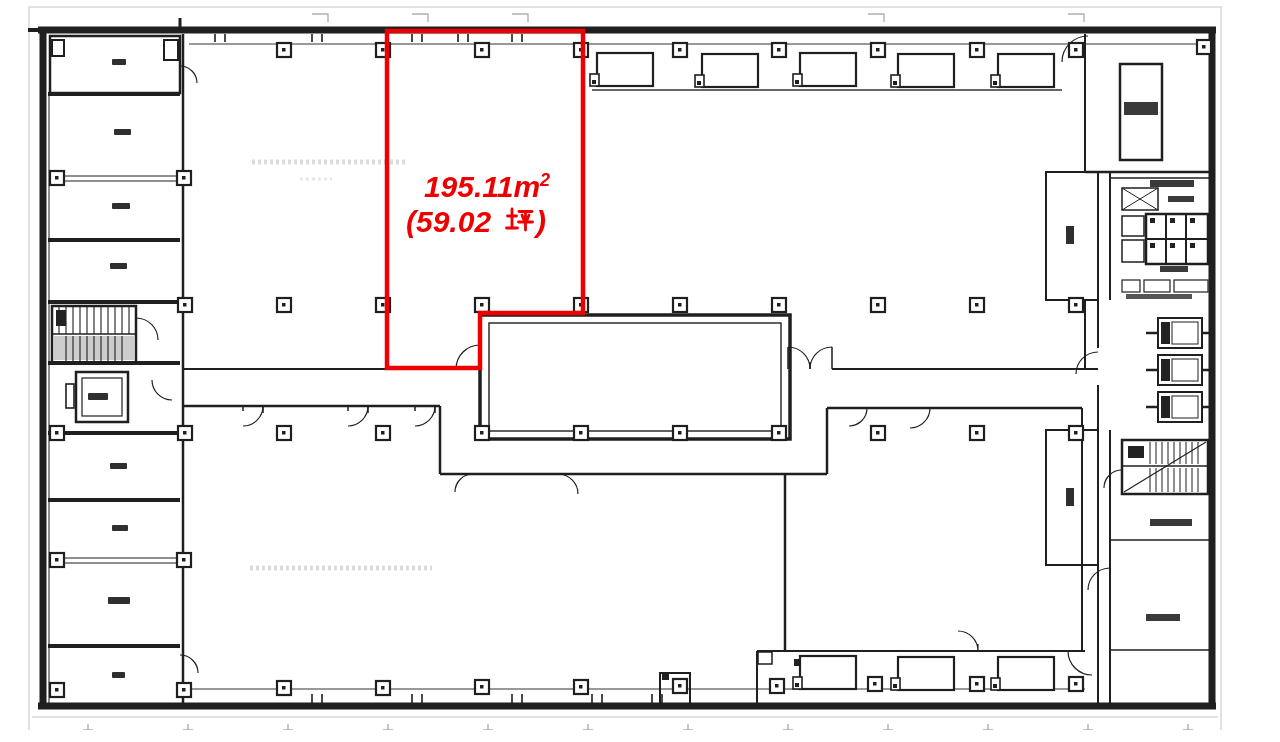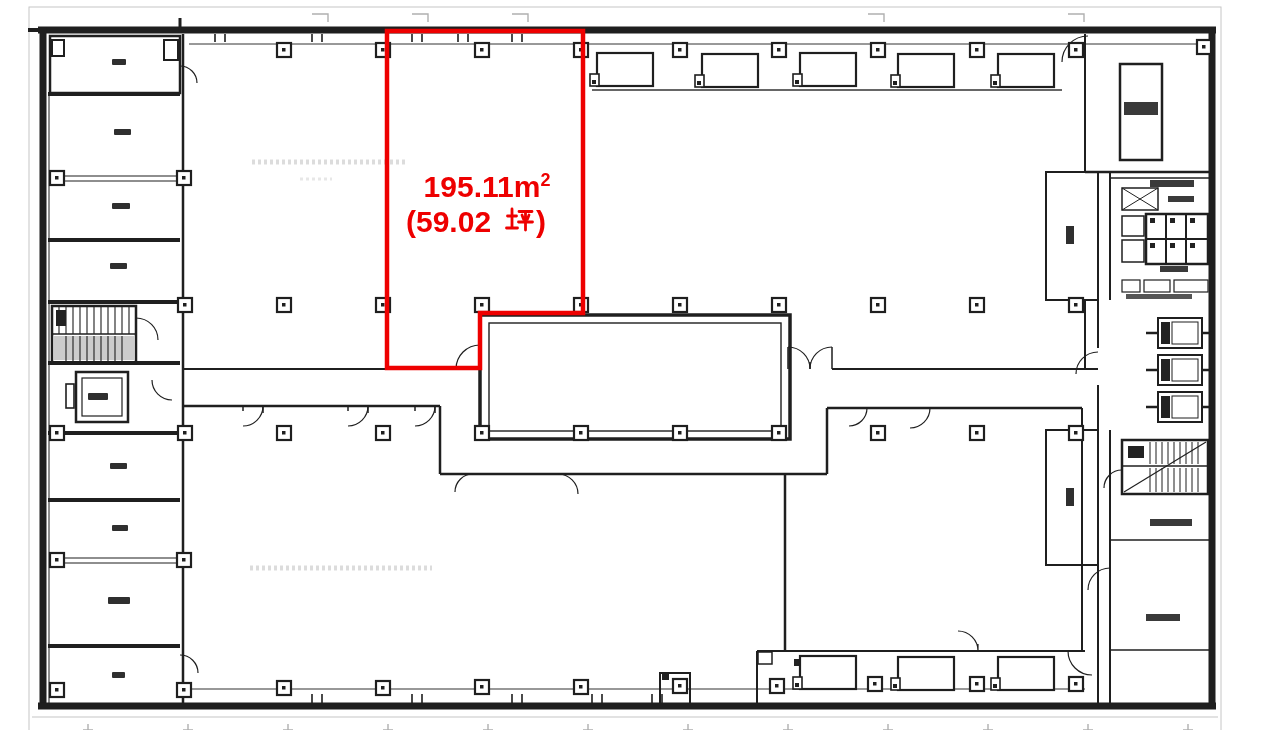--- a/index.html
+++ b/index.html
@@ -1,17 +1,17 @@
 <!DOCTYPE html>
 <html><head>
 <meta charset="utf-8">
 <style>
   html,body{margin:0;padding:0;background:#ffffff;}
   .stage{position:relative;width:1280px;height:730px;background:#ffffff;overflow:hidden;
-         font-family:"Liberation Sans","DejaVu Sans",sans-serif;}
+         font-family:"Liberation Sans","DejaVu Sans",sans-serif;font-style:italic;}
   svg{display:block}
 </style>
 </head>
 <body>
 
 <div class="stage">
 <svg viewBox="0 0 1280 742" width="1280" height="742">
   <defs>
     <g id="col">
       <rect x="-7" y="-7" width="14" height="14" fill="#fff" stroke="#1f1f1f" stroke-width="2.2"></rect>

